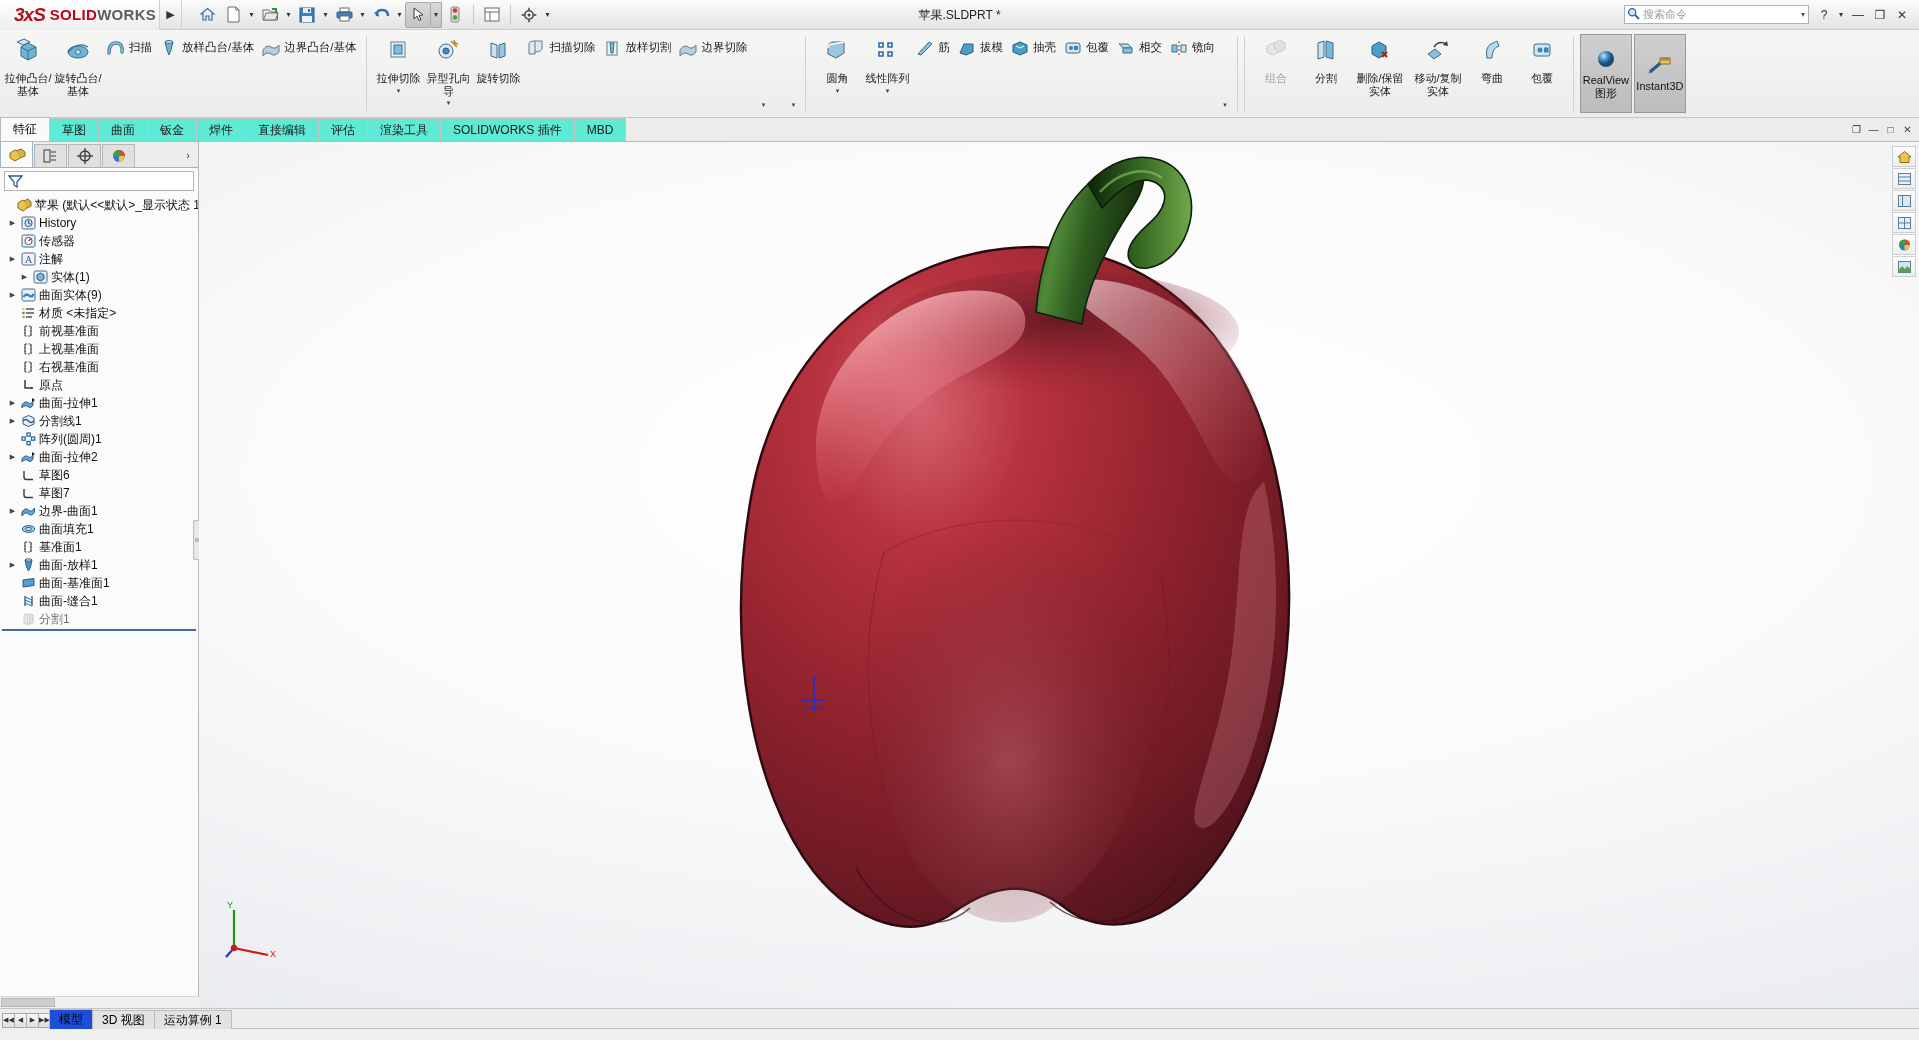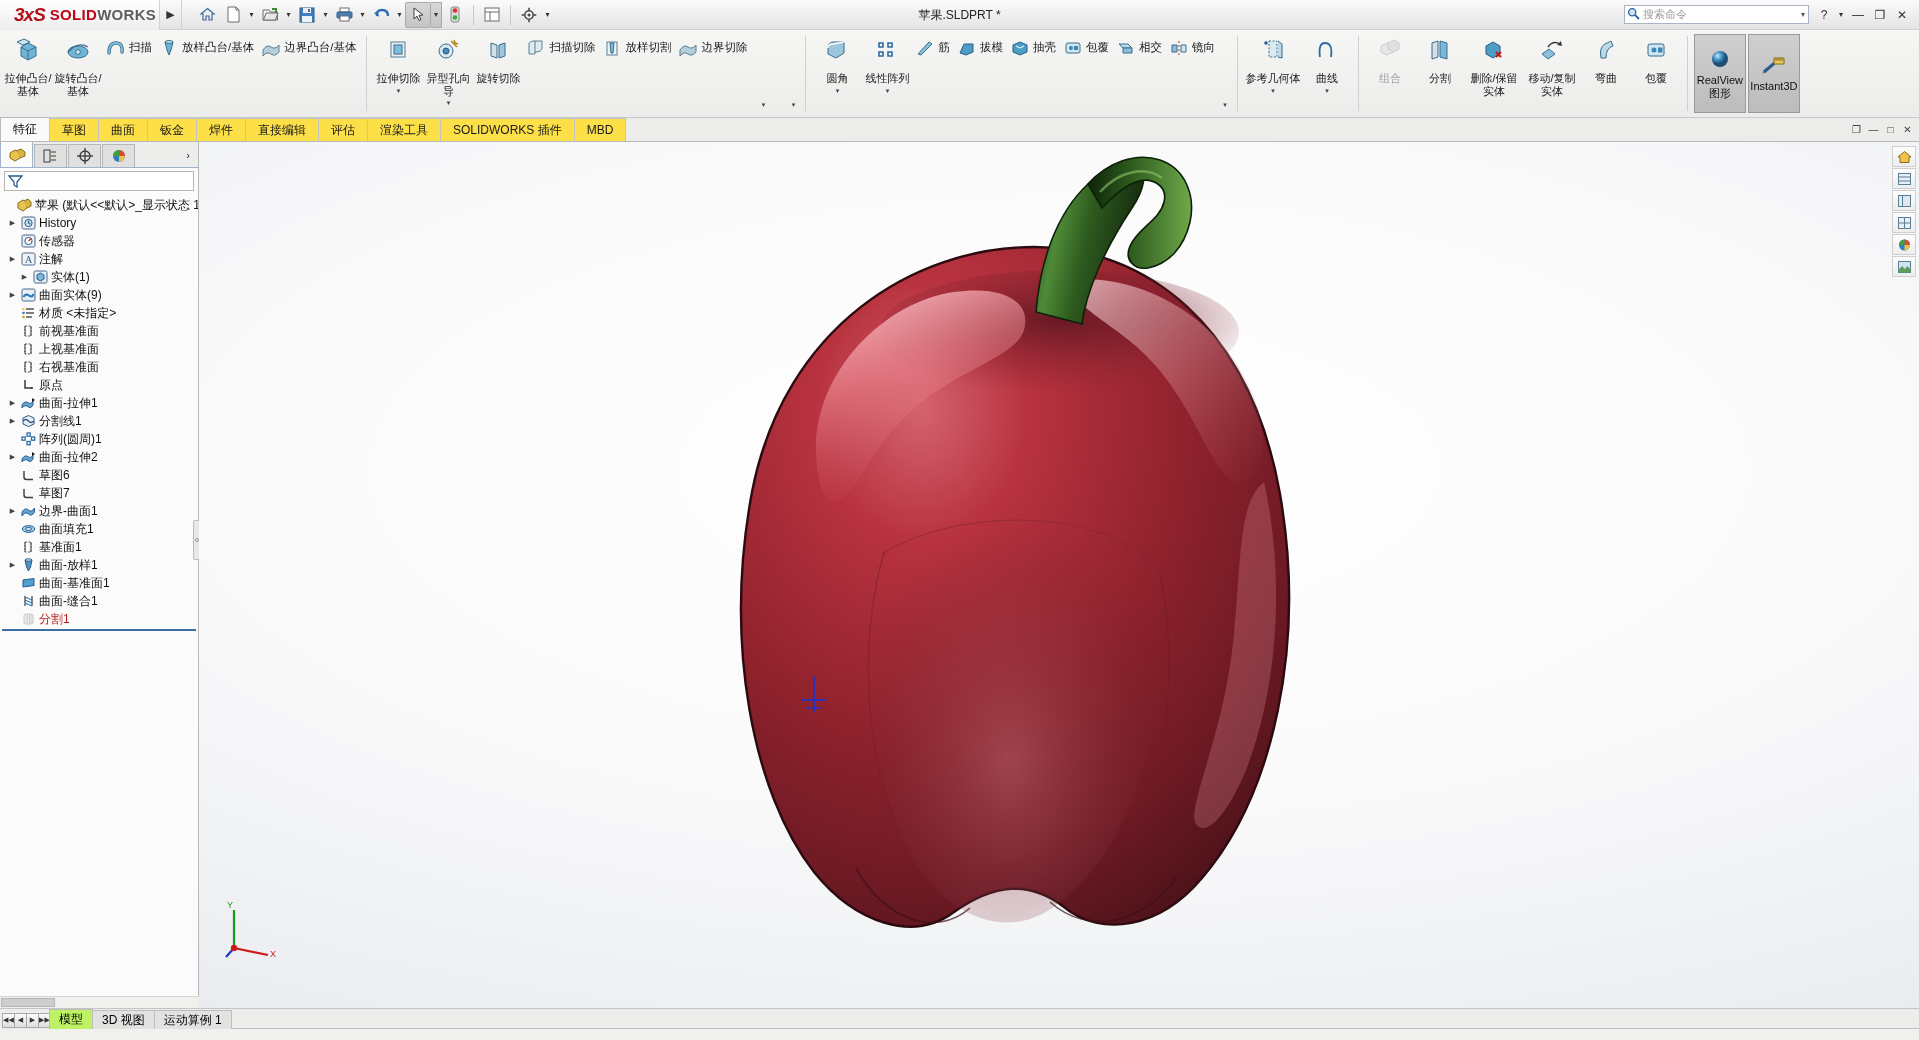--- a/index.html
+++ b/index.html
@@ -96,21 +96,21 @@
   .rv-btn .ic { margin-bottom:2px; }
 
   
   .ribtabs {
     position:absolute; left:0; top:118px; width:1919px; height:24px;
     background:#ececea; border-bottom:1px solid #b9b9b9;
     display:flex; align-items:flex-end;
   }
   .ribtab {
     height:23px; line-height:22px; padding: 0 12px; font-size:12px; color:#1a1a1a;
-    border:1px solid #c4c4c4; border-bottom:none; background:#fde047;
+    border:1px solid #c4c4c4; border-bottom:none; background:#5eead4;
     margin-right:-1px;
   }
   .ribtab.active { background:#fafaf9; color:#000; border-color:#b9b9b9; height:24px; line-height:23px;}
   .tabs-right {
     margin-left:auto; display:flex; align-items:center; height:24px; padding-right:4px; gap:2px;
   }
   .tr-btn { width:15px; height:15px; display:flex; align-items:center;justify-content:center;
     font-size:10px; color:#444; }
 
   
@@ -133,21 +133,21 @@
     display:flex; align-items:center; padding-left:3px;
   }
   .tree { padding-top:3px; font-size:12px; color:#111; }
   .tnode {
     height:18px; display:flex; align-items:center; white-space:nowrap;
   }
   .tnode .arr { width:13px; text-align:center; font-size:7px; color:#444; flex:0 0 13px;}
   .tnode .ti { width:18px; display:flex; align-items:center; justify-content:center; flex:0 0 18px;}
   .tnode .tt { padding-left:2px; }
   .tnode.rootnode .tt { font-weight:normal; }
-  .tnode.greyed .tt { color:#b91c1c; }
+  .tnode.greyed .tt { color:#737373; }
   .tnode.greyed .ti { opacity:.5; }
   .tree-divider { height:2px; background:#3a6ea5; margin:1px 2px 0 2px; }
 
   
   .splitter {
     position:absolute; left:193px; top:520px; width:8px; height:40px;
     background:#e8e8e6; border:1px solid #bdbdbd; border-radius:2px;
     display:flex; align-items:center; justify-content:center;
   }
   .splitter .dot { width:4px; height:4px; border-radius:50%; border:1px solid #9a9a9a; }
@@ -176,21 +176,21 @@
     background:#ededeb; border-top:1px solid #c4c4c4;
     display:flex; align-items:flex-end;
   }
   .navbtns { display:flex; align-items:center; height:18px; padding-left:2px; }
   .navbtn { width:13px; height:15px; border:1px solid #a9a9a9; background:linear-gradient(to bottom,#fafafa,#dedede);
     display:flex; align-items:center; justify-content:center; font-size:7px; color:#333; margin-right:-1px;}
   .btab {
     height:19px; line-height:18px; padding:0 9px; font-size:12px;
     border:1px solid #bdbdbd; border-bottom:none; background:#e2e2e0; margin-left:-1px;
   }
-  .btab.active { background:#bef264; height:20px; line-height:19px; }
+  .btab.active { background:#1d4ed8; height:20px; line-height:19px; }
   .btab-tail { flex:1; border-bottom:1px solid #bdbdbd; }
 
   .statusbar {
     position:absolute; left:0; top:1029px; width:1919px; height:11px;
     background:#ececea; font-size:11.5px; color:#111;
     display:flex; align-items:center;
   }
   .sb-left { padding-left:4px; white-space:nowrap; }
   .sb-right { margin-left:auto; display:flex; align-items:center; }
   .sb-cell { padding:0 16px; border-left:1px solid #c9c9c9; white-space:nowrap; }
@@ -524,42 +524,20 @@
           </span>
           <span>镜向</span>
         </div>
       </div>
       <div style="display:flex;flex-direction:column;justify-content:flex-end;padding-bottom:4px;">
         <span class="dd-row" style="width:12px;">▾</span>
       </div>
     </div>
     <div class="rsep"></div>
 
-    <div class="rgroup">
-      <div class="big-btn wide">
-        <span class="ic">
-          <svg width="26" height="24" viewBox="0 0 26 24">
-              <path d="M9 3 L17 3 L17 19 L9 19 Z" fill="#dce9f0" stroke="#3a6d8c" stroke-dasharray="2 1.6"></path>
-              <circle cx="6" cy="5" r="1.8" fill="#2b5b8c"></circle>
-              <path d="M18 3 L22 6 L22 20 L18 19" fill="#bcd9e8" stroke="#3a6d8c"></path>
-            </svg>
-        </span>
-        <span class="lbl">参考几何体</span>
-        <span class="dd-row">▾</span>
-      </div>
-      <div class="big-btn">
-        <span class="ic">
-          <svg width="26" height="24" viewBox="0 0 26 24">
-              <path d="M6 19 Q4 5 11 5 Q19 5 17 19" fill="none" stroke="#2b6ca3" stroke-width="1.8"></path>
-            </svg>
-        </span>
-        <span class="lbl">曲线</span>
-        <span class="dd-row">▾</span>
-      </div>
-    </div>
     <div class="rsep"></div>
 
     <div class="rgroup">
       <div class="big-btn grey">
         <span class="ic" style="opacity:.45">
           <svg width="26" height="24" viewBox="0 0 26 24">
               <path d="M4 8 L10 5 L16 8 L16 14 L10 17 L4 14 Z" fill="#d9d9d9" stroke="#999"></path>
               <path d="M11 5 L17 2 L22 5 L22 11 L17 14 L11 11 Z" fill="#c9c9c9" stroke="#999"></path>
             </svg>
         </span>

